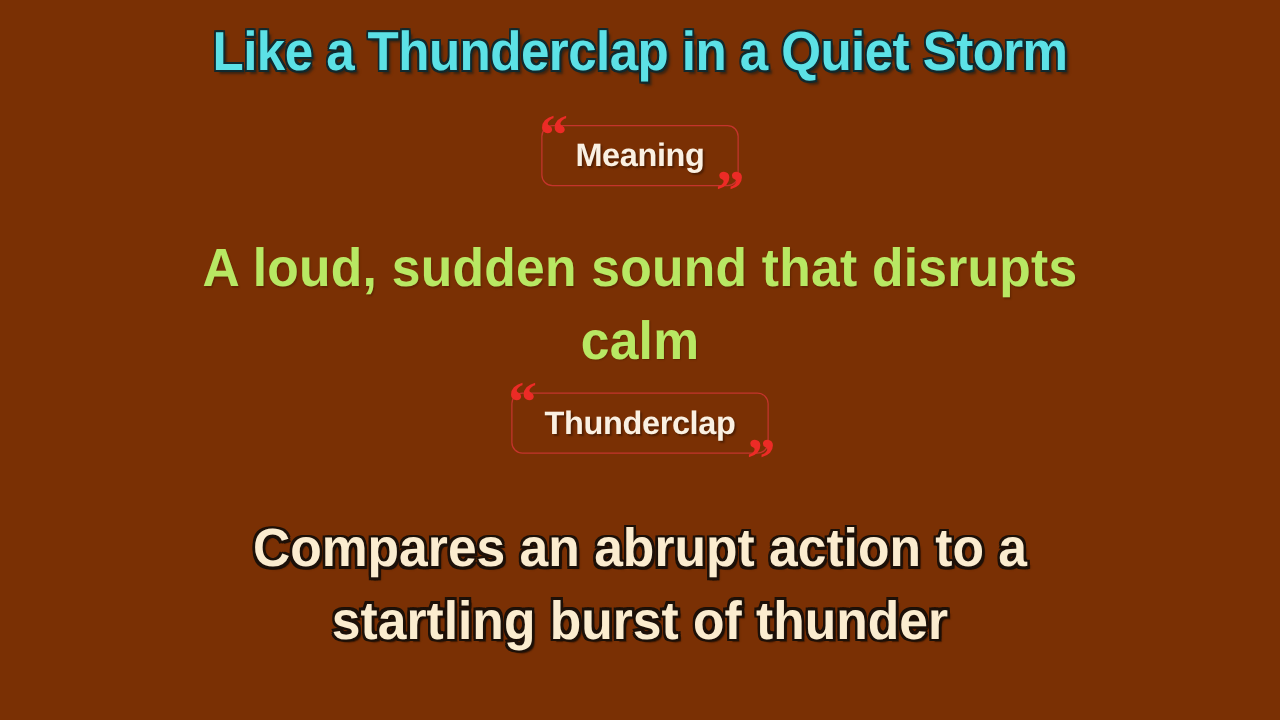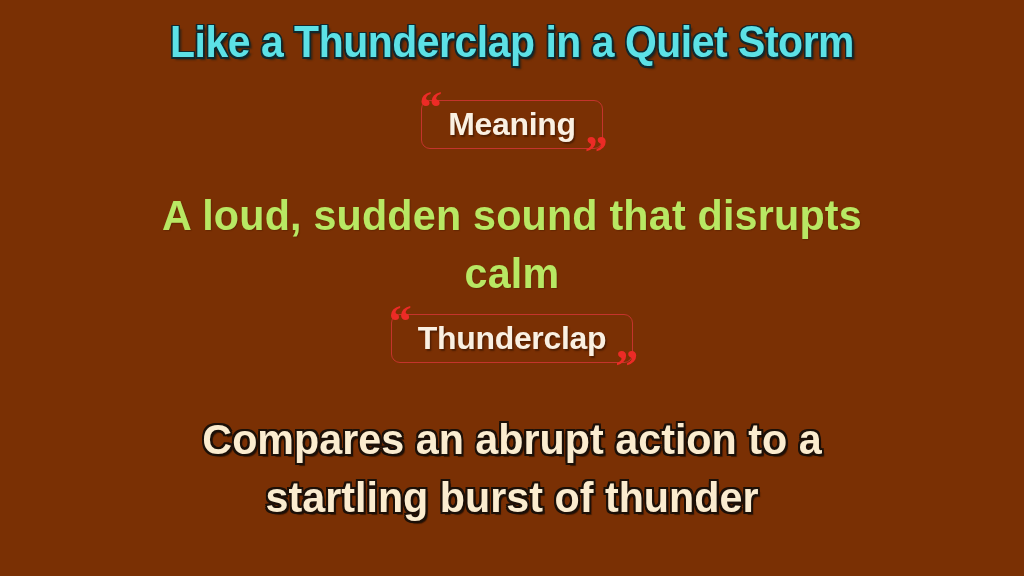--- a/index.html
+++ b/index.html
@@ -65,21 +65,21 @@
     display: inline-block;
     border: 1.6px solid #c4342c;
     border-radius: 9px;
     box-sizing: border-box;
     pointer-events: auto;
   }
   .badge-label {
     display: block;
     font-family: "Liberation Sans", sans-serif;
     font-weight: bold;
-    font-size: 32px;
+    font-size: 26px;
     line-height: 38px;
     color: #faf0e2;
     padding: 4px 26px 5px 26px;
     white-space: nowrap;
     letter-spacing: -0.3px;
     text-shadow: 1.5px 1.5px 1.5px rgba(30, 10, 2, 0.45);
   }
   .q {
     position: absolute;
     font-family: "Liberation Serif", serif;

